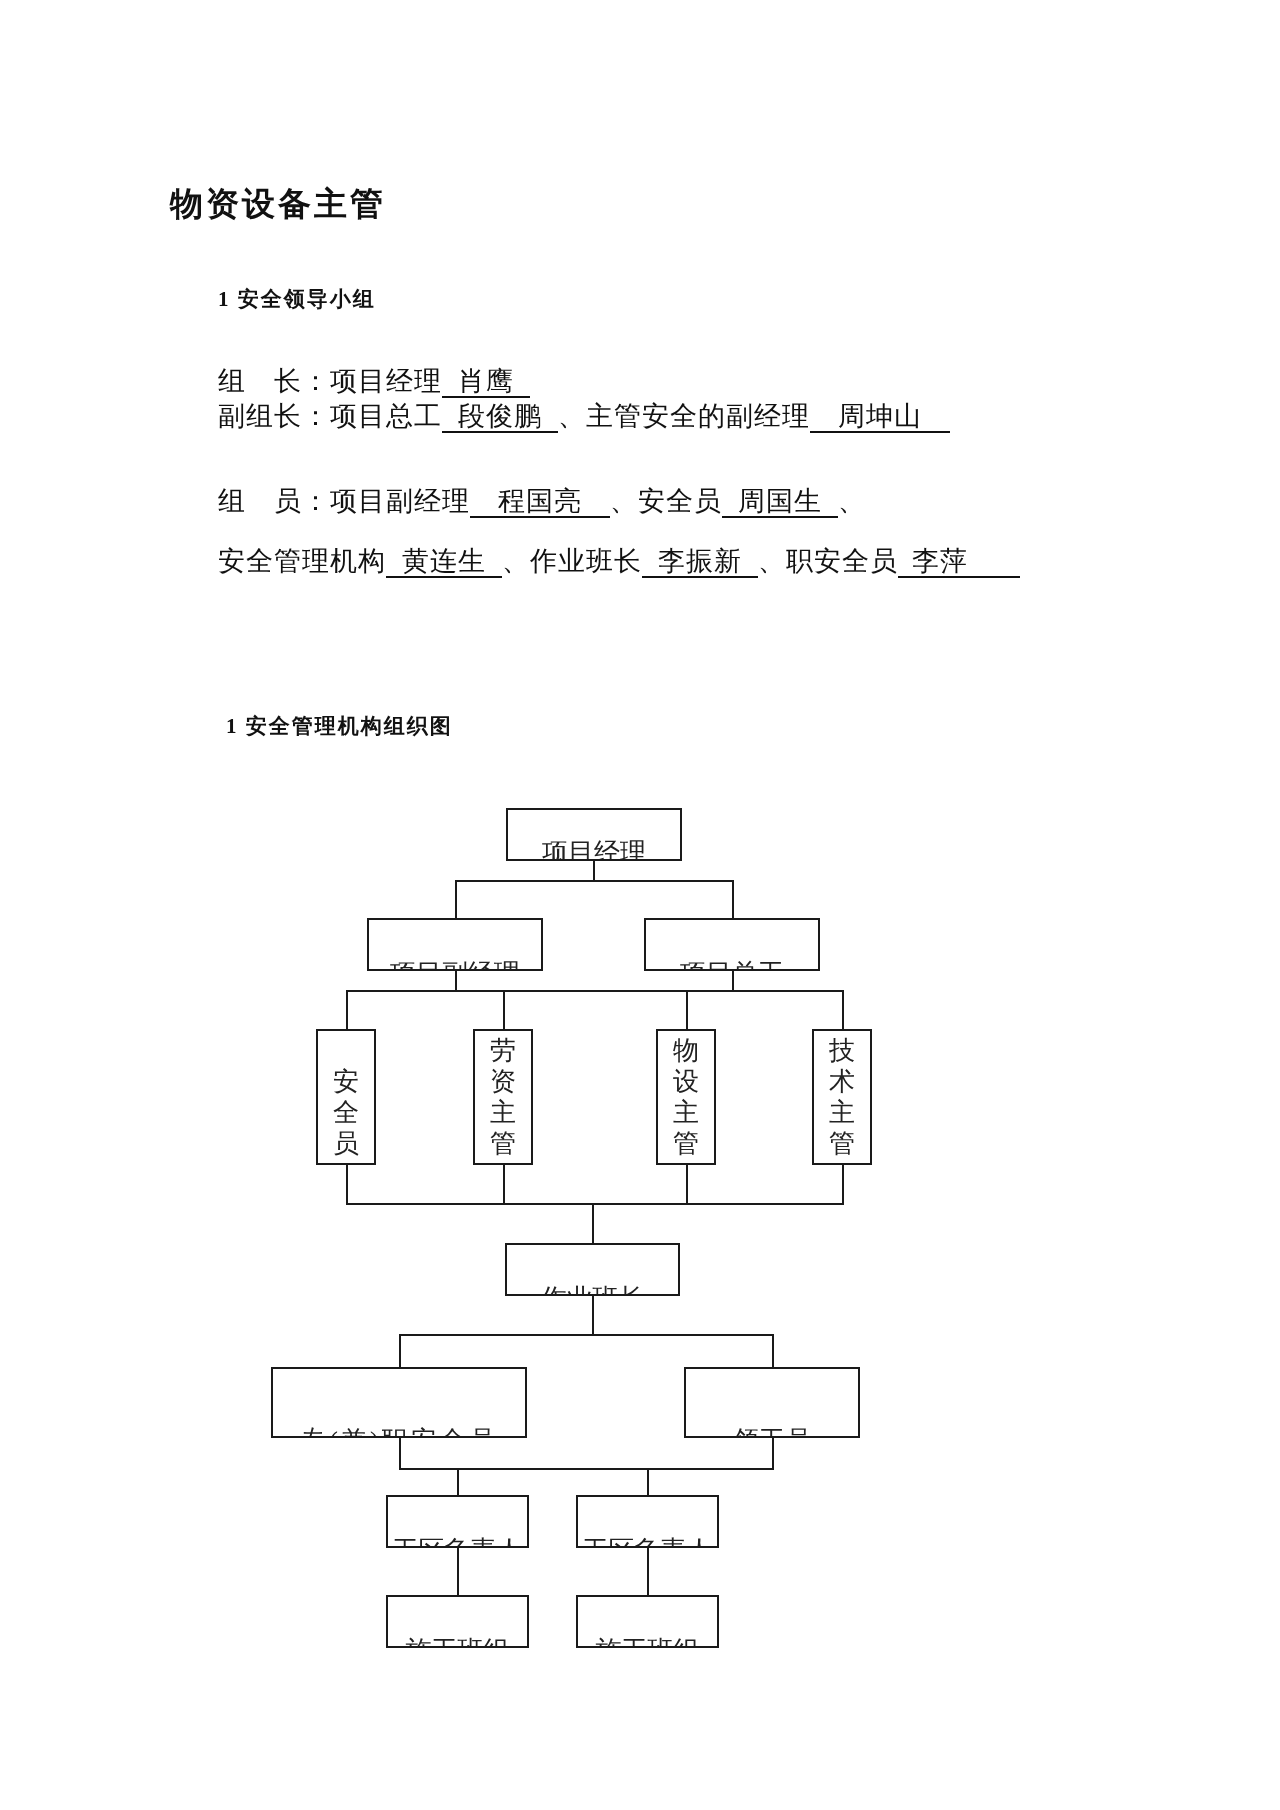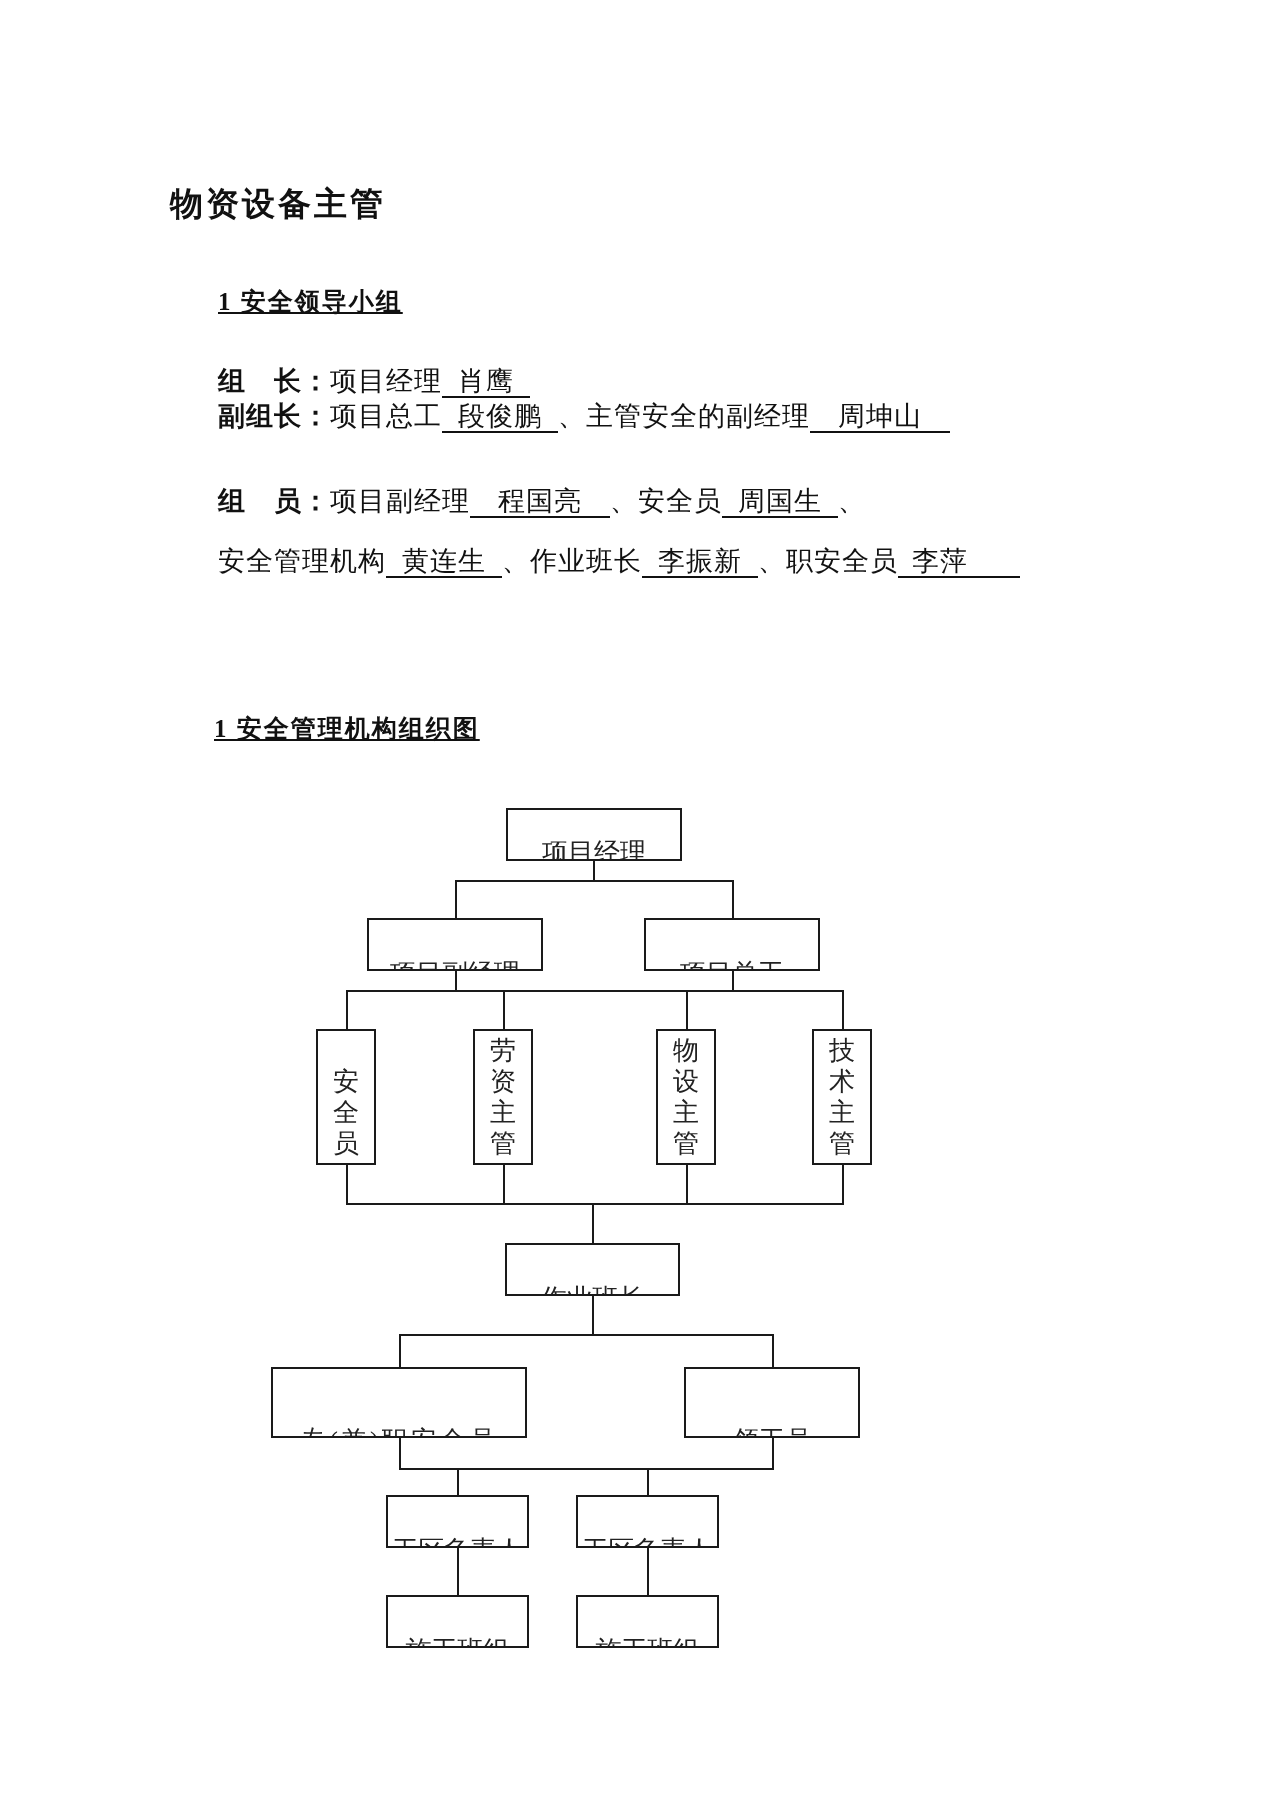--- a/index.html
+++ b/index.html
@@ -8,33 +8,33 @@
     font-family:"Liberation Serif","DejaVu Serif",serif;color:#111;
     overflow:hidden;
   }
   .abs{position:absolute;}
   
   .doc-title{
     left:170px;top:182px;font-size:33px;font-weight:bold;letter-spacing:3px;
     white-space:pre;
   }
   .sec-heading{
-    font-size:25px;font-weight:bold;letter-spacing:2px;white-space:pre;text-decoration:underline;
+    font-size:21px;font-weight:bold;letter-spacing:2px;white-space:pre;
   }
   .sec1{left:218px;top:285px;}
-  .sec2{left:214px;top:712px;}
+  .sec2{left:226px;top:712px;}
   .roster-line{
     left:218px;font-size:27px;white-space:pre;letter-spacing:1px;
   }
   .rl0{top:363px;}
   .rl1{top:398px;}
   .rl2{top:483px;}
   .rl3{top:543px;}
   .seg{white-space:pre;}
-  .seg.bold{font-weight:bold;margin-top:44px;}
+  .seg.bold{font-weight:normal;margin-top:44px;}
   .seg.uline{border-bottom:2px solid #111;padding:0 16px;}
   .seg.uline.wide{padding:0 28px;}
   .seg.uline.tail{padding:0 52px 0 14px;}
   
   #chart-layer{left:0;top:0;width:1280px;height:1810px;}
   .node{
     position:absolute;border:2px solid #1a1a1a;background:#fff;
     box-sizing:border-box;overflow:hidden;
   }
   .node .lbl{

